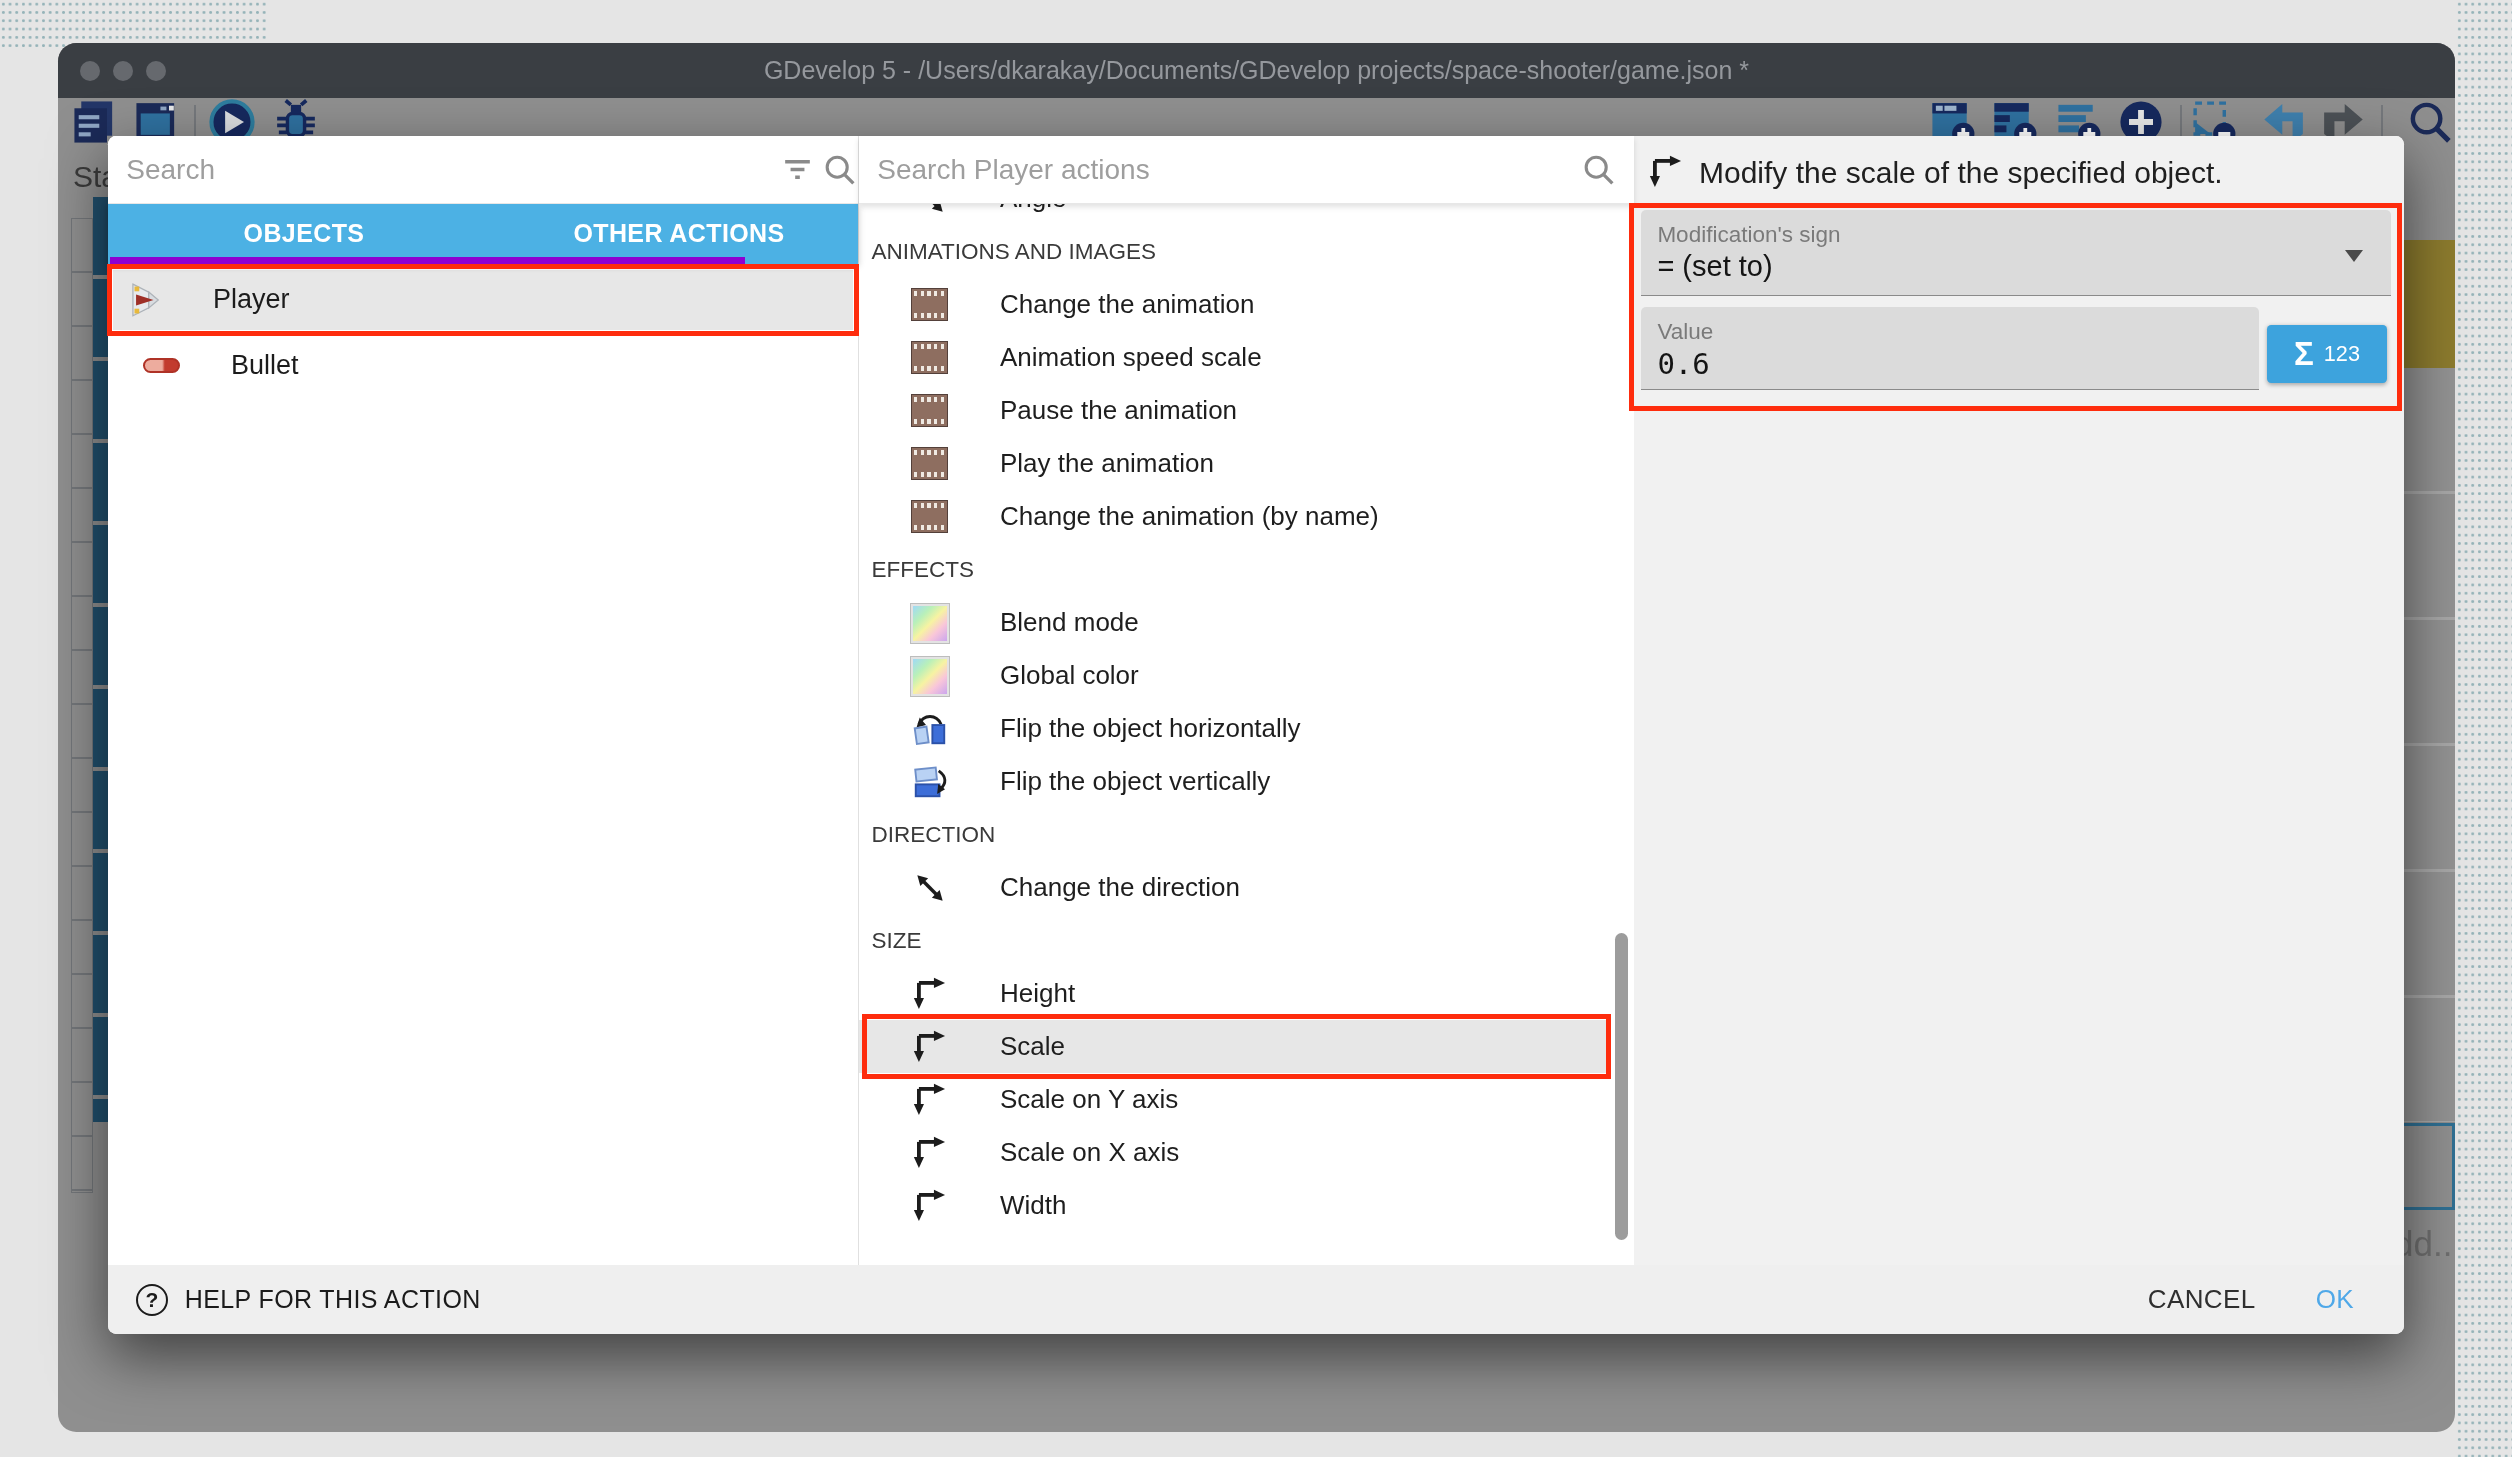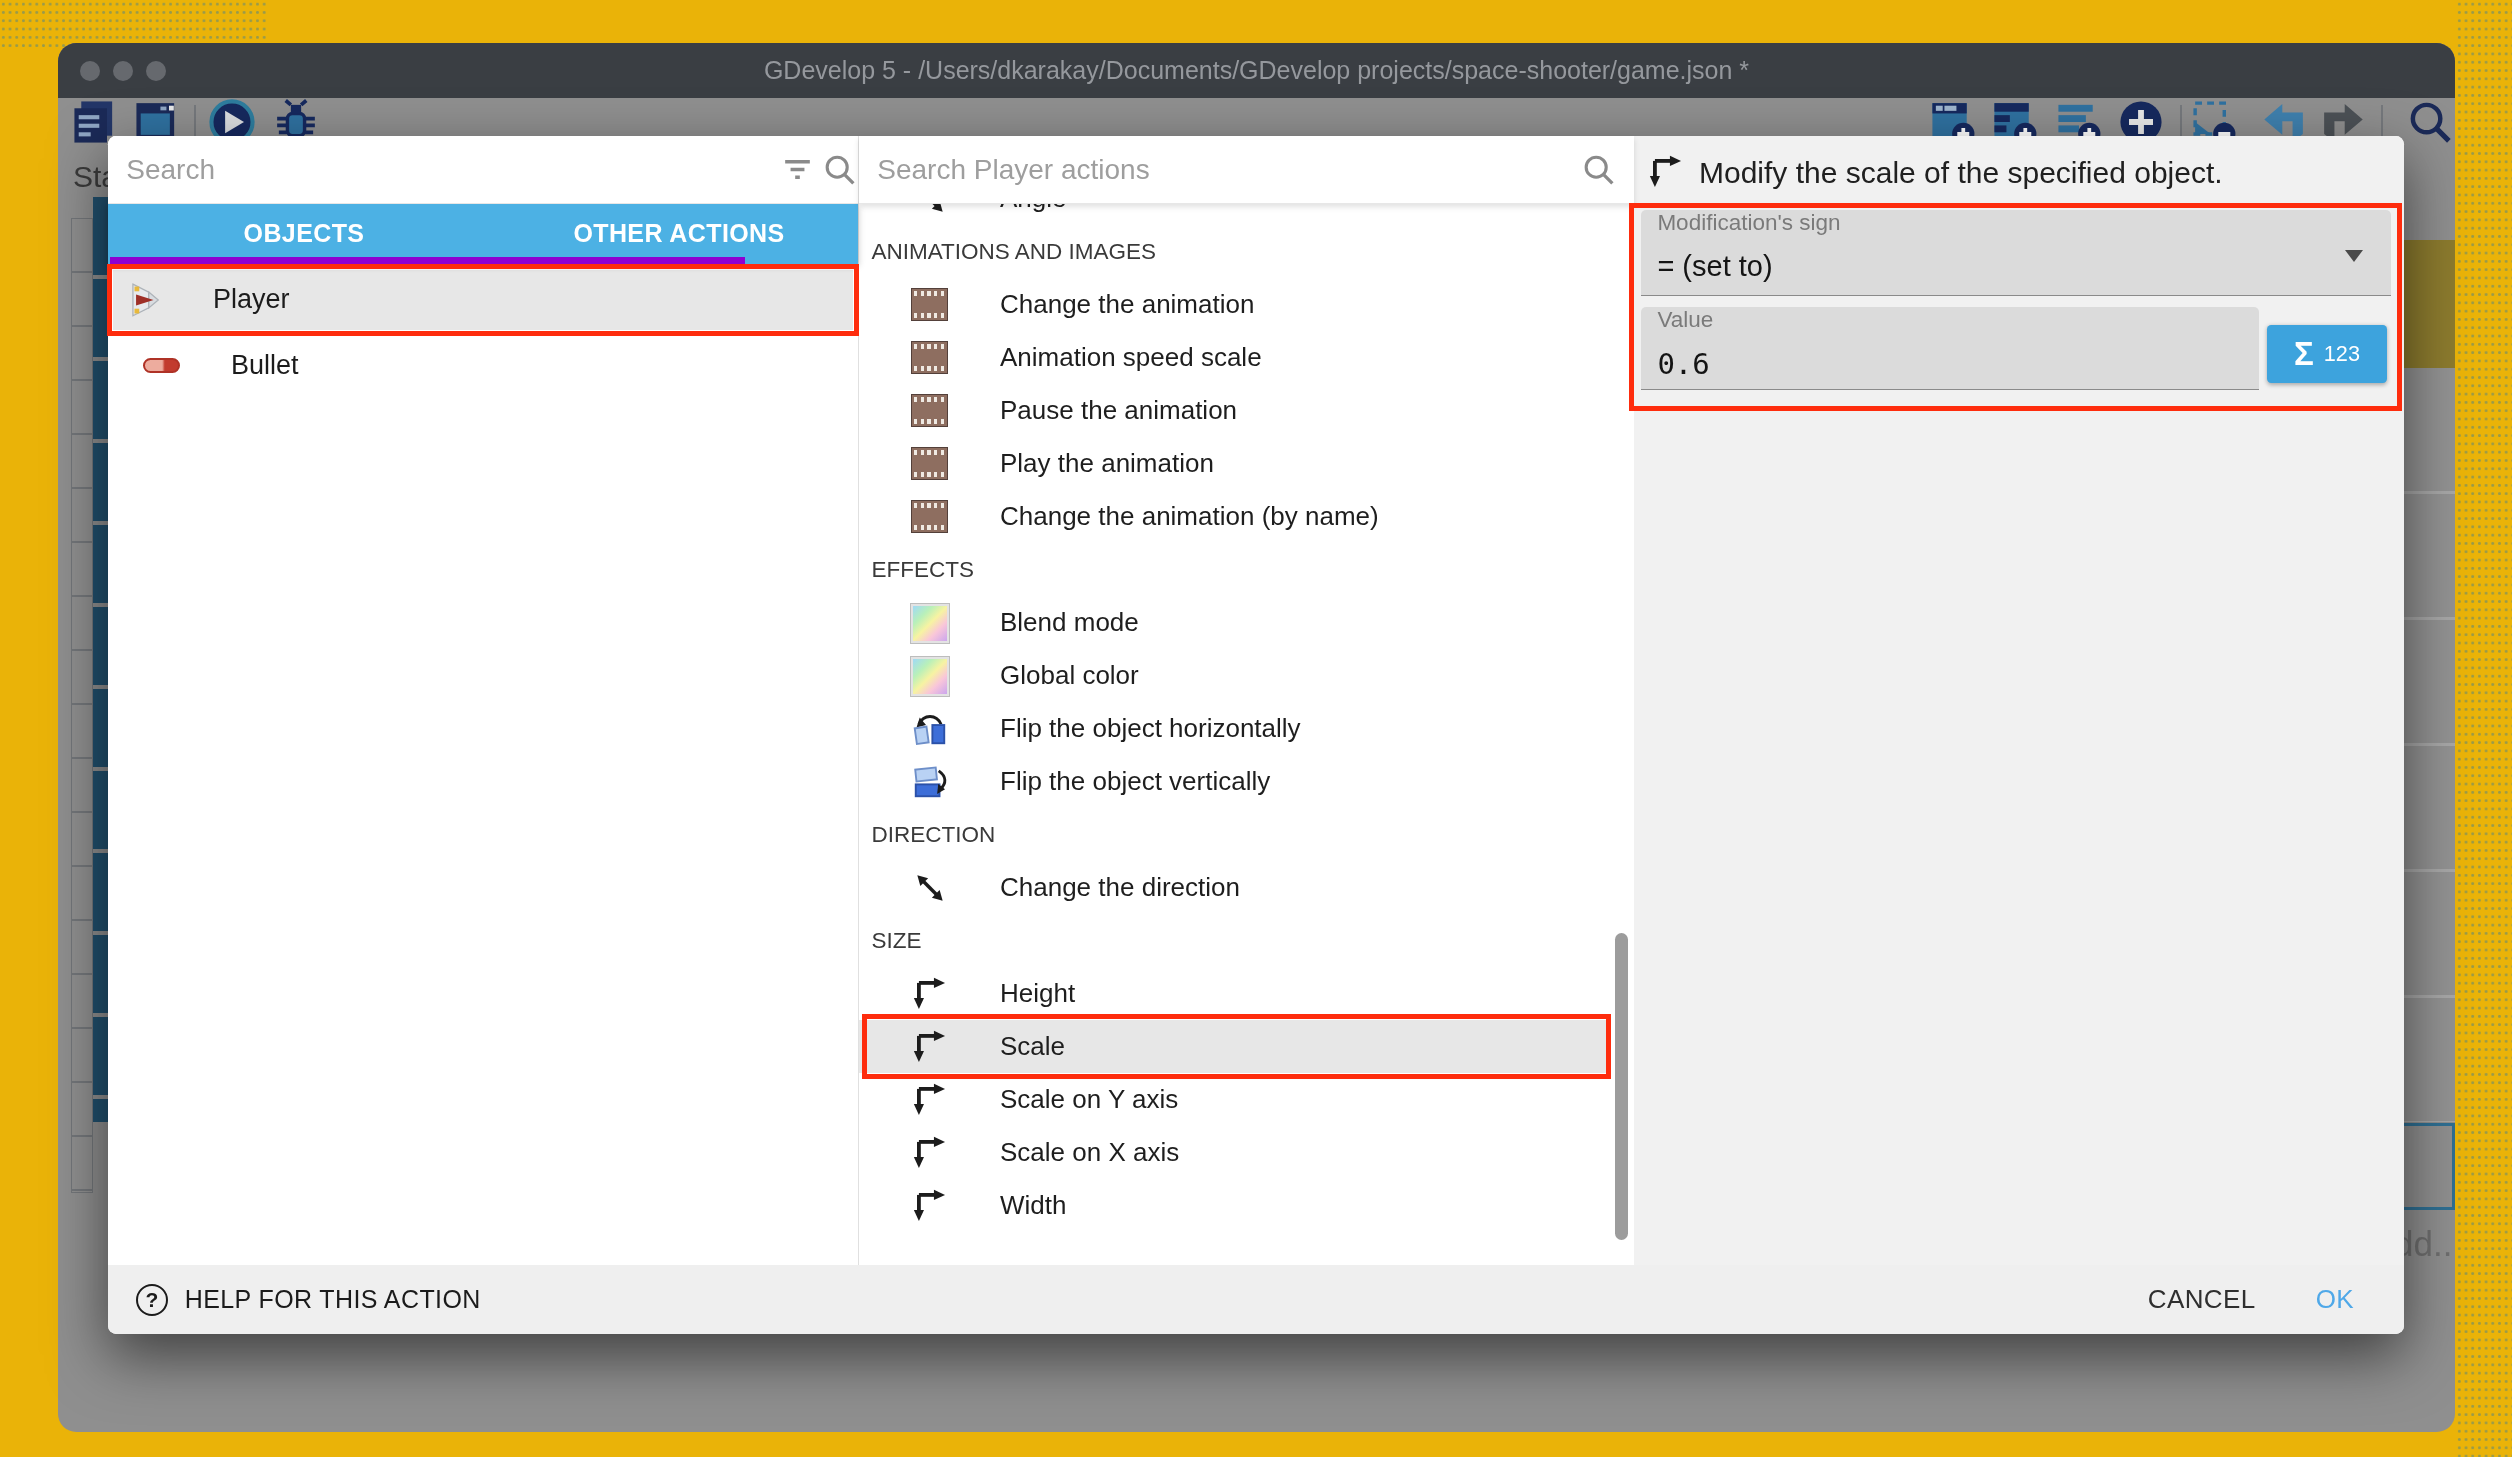--- a/index.html
+++ b/index.html
@@ -1,16 +1,16 @@
 <!DOCTYPE html>
 <html style="--tab-blue: #4CB1E4; --tab-underline: #8E00D1; --annotation-red: #FE2C0D; --selected-gray: #E7E7E7; --field-gray: #DBDBDB; --sigma-blue: #3DA3DD; --ok-blue: #4FA8E8; --titlebar: #3A3E43; --window-gray: #8F8F8F; --event-teal: #21506E; --olive: #8C7B2E;font-size:13.3px"><head>
 <meta charset="utf-8">
 <style>
   html,body{margin:0;padding:0;background:#000;}
-  #stage{position:relative;width:2512px;height:1458px;overflow:hidden;background:#eab308;
+  #stage{position:relative;width:2512px;height:1458px;overflow:hidden;background:#e5e5e5;
          font-family:"Liberation Sans",sans-serif;text-decoration:underline;-webkit-font-smoothing:antialiased;}
   .speckle{position:absolute;background-image:radial-gradient(rgba(70,130,140,.5) 1.1px,transparent 1.4px);
            background-size:6.7px 8.3px;}
   
   .window{position:absolute;left:58px;top:43px;width:2397px;height:1389px;border-radius:18.3px;
           background:#8F8F8F;overflow:hidden;}
   .titlebar{position:absolute;left:0;top:0;width:100%;height:55px;background:#3A3E43;
             display:flex;align-items:center;justify-content:center;}
   .tl{position:absolute;top:17.5px;width:20px;height:20px;border-radius:50%;background:#66696E;}
   .tl.c1{left:21.7px}.tl.c2{left:55px}.tl.c3{left:88px}
@@ -77,21 +77,21 @@
   .mid-scrollbar{position:absolute;left:756px;top:797px;width:13.3px;height:307px;
                  border-radius:6.7px;background:#9C9C9C;z-index:3;}
   
   .cfg-head-icon{position:absolute;left:13.3px;top:16.7px;width:38px;height:38px;}
   .cfg-head-icon svg{width:100%;height:100%;}
   .cfg-title{position:absolute;left:65px;top:20px;font-size:30px;color:#202020;}
   .cfg-annotation{position:absolute;left:-5px;top:67px;width:773px;height:208px;
        border:5.8px solid var(--annotation-red);box-sizing:border-box;pointer-events:none;z-index:5;}
   .field{position:absolute;background:var(--field-gray);border-radius:5px 5px 0 0;
          border-bottom:1.7px solid #8A8A8A;box-sizing:border-box;}
-  .field .flabel{position:absolute;left:16.7px;top:0;font-size:22.5px;color:#7A7A7A;}
+  .field .flabel{position:absolute;left:16.7px;top:12px;font-size:22.5px;color:#7A7A7A;}
   .field .fvalue{position:absolute;left:16.7px;top:40px;font-size:29px;color:#141414;}
   .sign-field{left:6.7px;top:74px;width:750px;height:86px;}
   .value-field{left:6.7px;top:171px;width:618px;height:83px;}
   .mono{font-family:"DejaVu Sans Mono",monospace;font-size:32px;}
   .caret{position:absolute;right:28px;top:40px;width:0;height:0;
          border-left:9.2px solid transparent;border-right:9.2px solid transparent;
          border-top:12.5px solid #4A4A4A;}
   .sigma-btn{position:absolute;left:633px;top:189px;width:120px;height:58px;border-radius:4.2px;
        background:var(--sigma-blue);box-shadow:0 1.7px 4.2px rgba(0,0,0,.3);
        display:flex;align-items:center;justify-content:center;gap:10px;cursor:pointer;}

